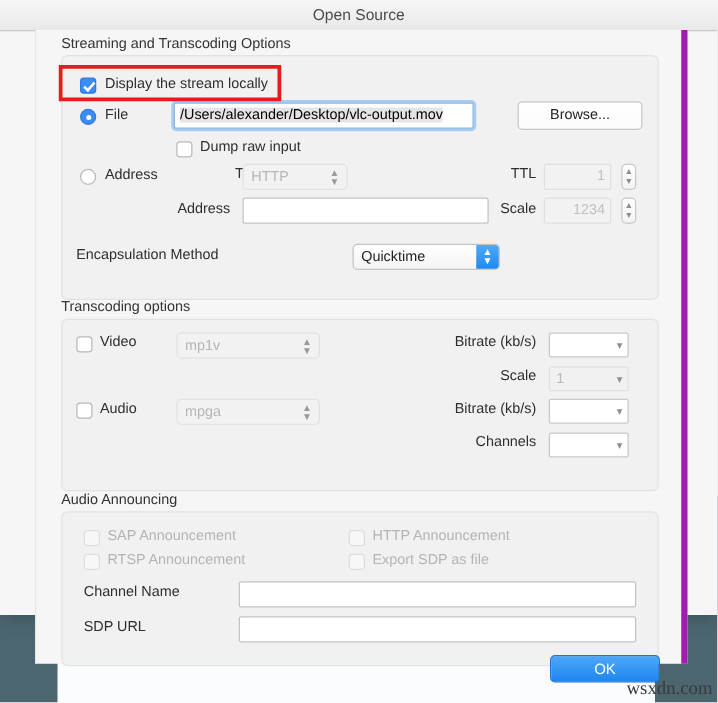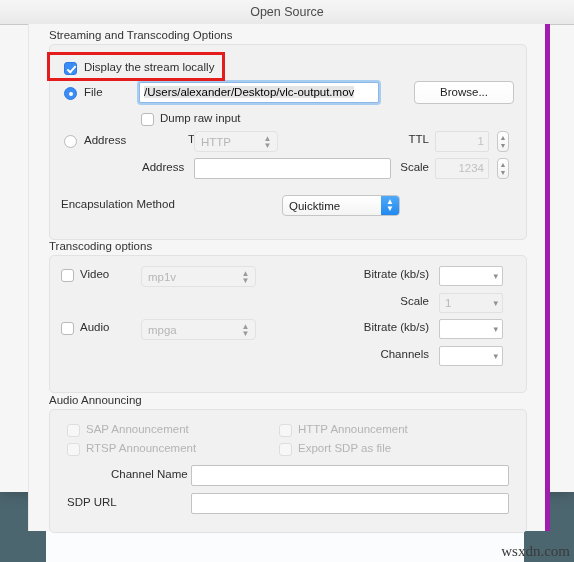--- a/index.html
+++ b/index.html
@@ -344,25 +344,26 @@
 
     <div class="cbox disabled" style="left:250px; top:400px;"></div>
     <div class="lbl dim" style="left:269px; top:399px;">HTTP Announcement</div>
 
     <div class="cbox disabled" style="left:38px; top:419px;"></div>
     <div class="lbl dim" style="left:57px; top:418px;">RTSP Announcement</div>
 
     <div class="cbox disabled" style="left:250px; top:419px;"></div>
     <div class="lbl dim" style="left:269px; top:418px;">Export SDP as file</div>
 
-    <div class="lbl" style="left:38px; top:444px;margin-left:44px;">Channel Name</div>
+    <div class="lbl" style="left:38px; top:444px;">Channel Name</div>
     <div class="tf" style="left:162px; top:441px; width:318px;"><span></span></div>
 
     <div class="lbl" style="left:38px; top:472px;">SDP URL</div>
     <div class="tf" style="left:162px; top:469px; width:318px;"><span></span></div>
 
   </div>
 
+  <div class="btn-ok" style="left:440px; top:524px;">OK</div>
 </div>
 
 <div class="redbox" style="left:47px; top:52px; width:178px; height:29px;"></div>
 
 <div class="watermark">wsxdn.com</div>
 
 </body></html>

